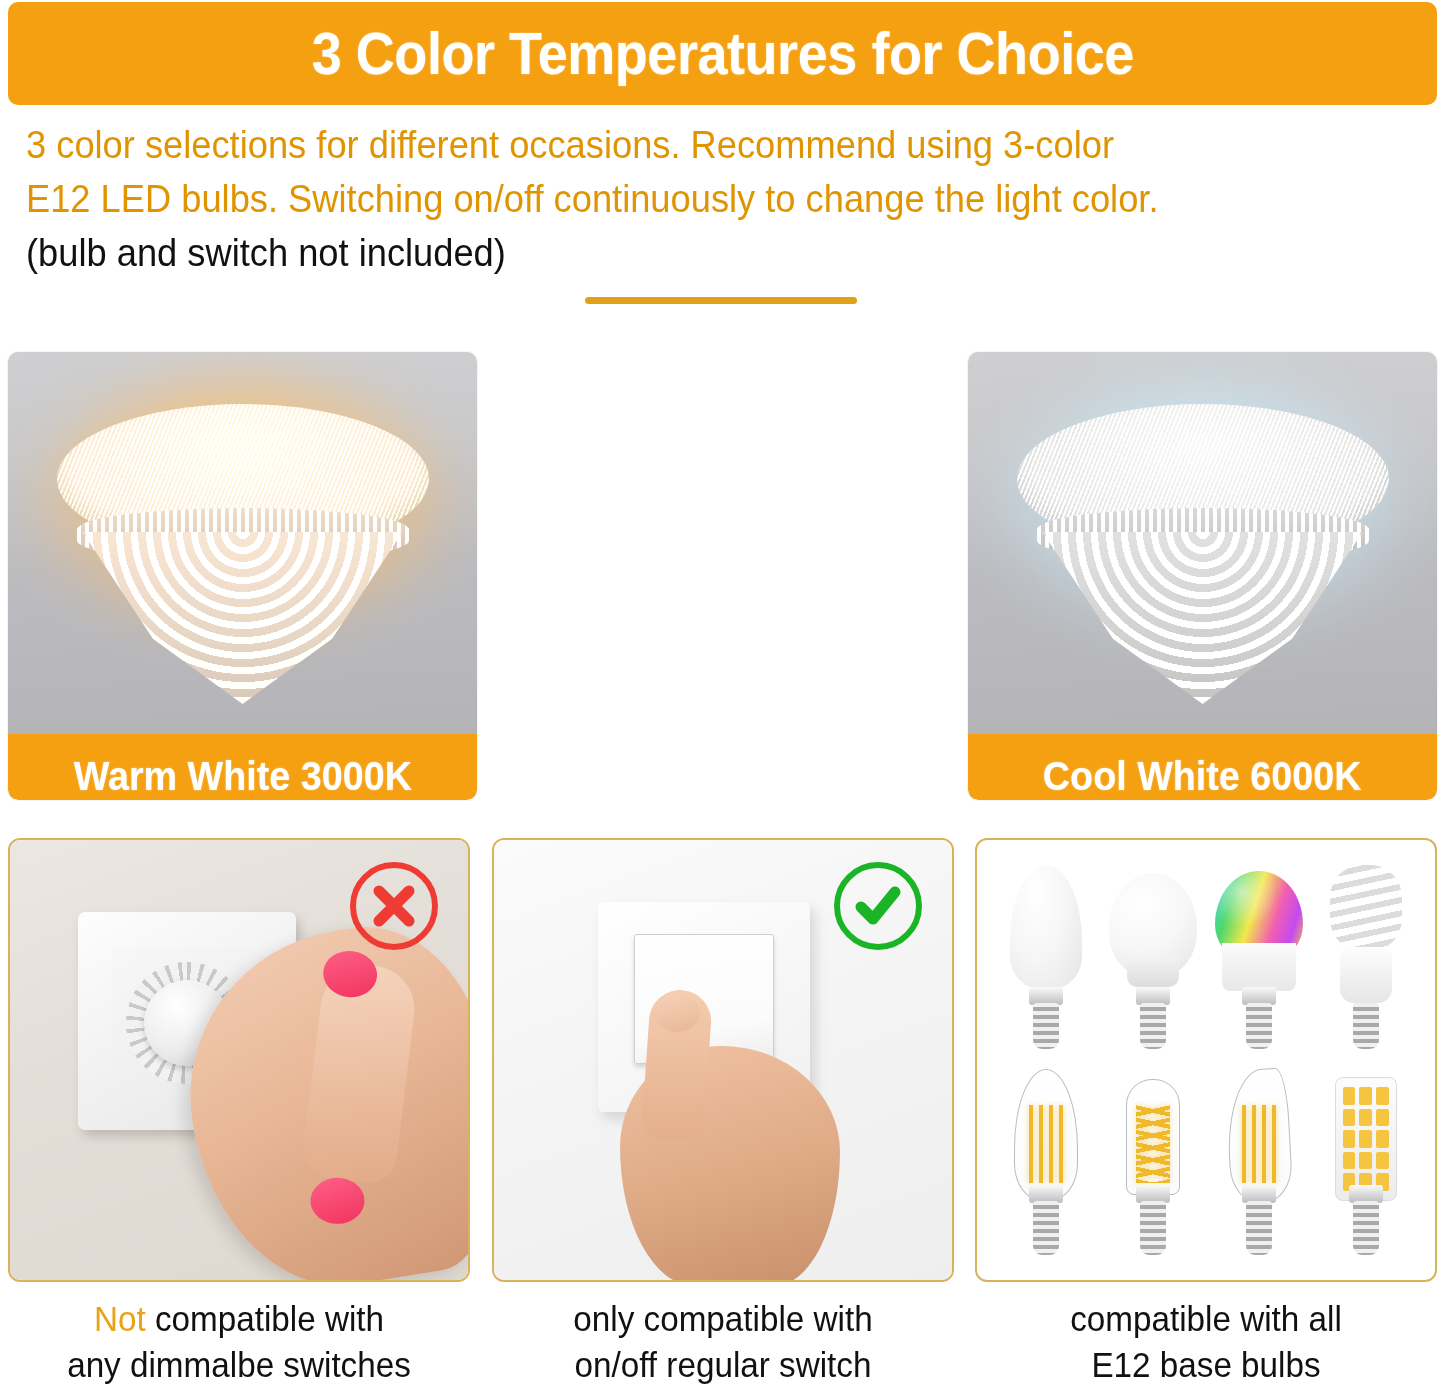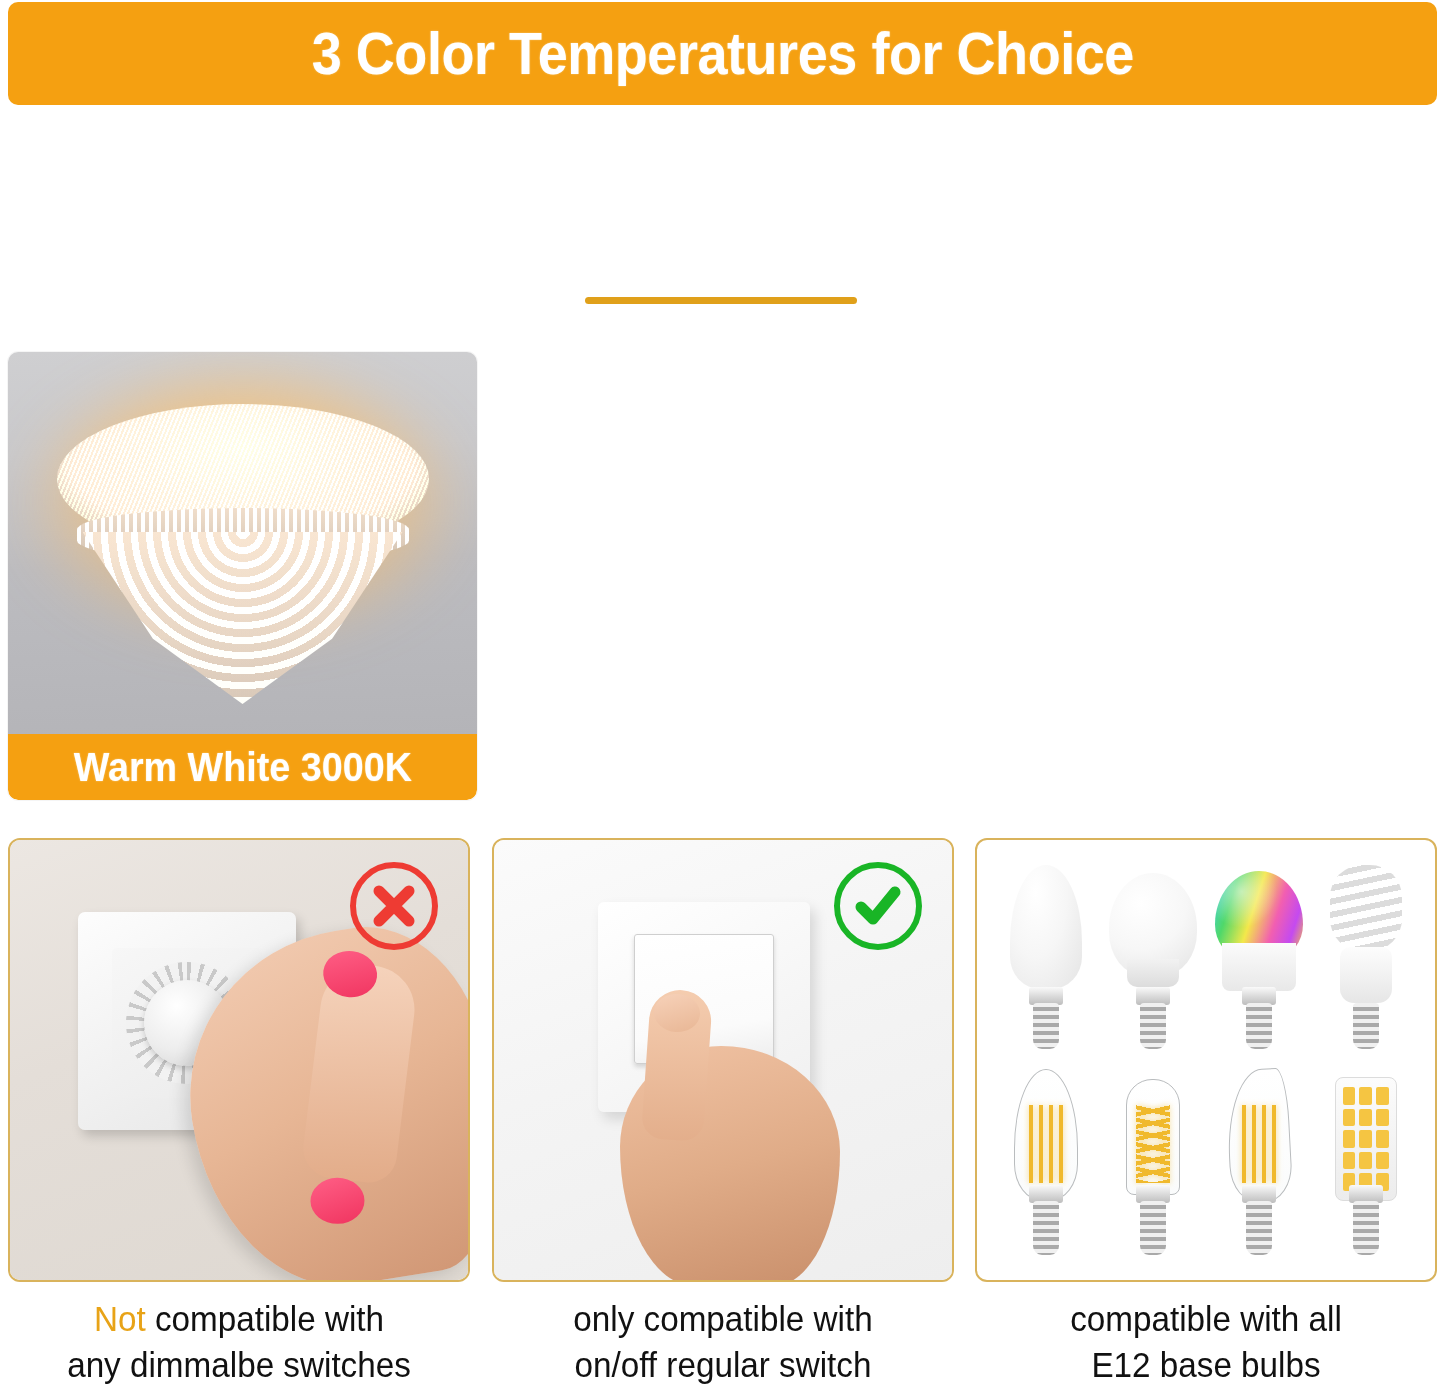--- a/index.html
+++ b/index.html
@@ -104,21 +104,21 @@
       linear-gradient(180deg,#f2f2f3 0%, #dadadc 60%, #c3c3c6 100%);
     clip-path: polygon(0% 0%, 100% 0%, 78% 62%, 50% 100%, 22% 62%);
     filter: saturate(0.9);
   }
   .warm .chand-top, .warm .chand-band, .warm .chand-bowl { filter: sepia(0.30) saturate(1.5) hue-rotate(-8deg) brightness(1.04); }
   .cool .chand-top, .cool .chand-band, .cool .chand-bowl { filter: hue-rotate(168deg) saturate(0.55) brightness(1.07); }
 
   .temp-label {
     position:absolute; left:0; bottom:0; width:100%; height: 66px;
     background:#F5A011;
-    display:flex; align-items:center; justify-content:center;
+    display:flex; align-items:flex-end; justify-content:center;
     border-bottom-left-radius:10px; border-bottom-right-radius:10px;
   }
   .temp-label-text {
     color:#FFFFFF; font-size: 41px; font-weight:bold;
     transform: scaleX(0.92); white-space:nowrap;
     text-shadow: 0 0 2px rgba(255,255,255,0.5);
   }
 
   
   .compat-row {
@@ -340,40 +340,59 @@
 </style>
 </head>
 <body>
 
 <div class="page">
 
   <div class="header-bar">
     <div class="header-title">3 Color Temperatures for Choice</div>
   </div>
 
+  <div class="intro">
+    <div class="intro-line">3 color selections for different occasions. Recommend using 3-color</div>
+    <div class="intro-line">E12 LED bulbs. Switching on/off continuously to change the light color.</div>
+    <div class="intro-line dark">(bulb and switch not included)</div>
+  </div>
   <div class="divider"></div>
 
   <div class="temp-row">
 
     <div class="temp-card warm">
       <div class="temp-photo">
         <div class="ceiling"></div>
         <div class="glow"></div>
         <div class="chand">
           <div class="chand-top"></div>
           <div class="chand-band"></div>
           <div class="chand-bowl"></div>
         </div>
       </div>
       <div class="temp-label">
         <span class="temp-label-text">Warm White 3000K</span>
       </div>
     </div>
 
 
+    <div class="temp-card cool">
+      <div class="temp-photo">
+        <div class="ceiling"></div>
+        <div class="glow"></div>
+        <div class="chand">
+          <div class="chand-top"></div>
+          <div class="chand-band"></div>
+          <div class="chand-bowl"></div>
+        </div>
+      </div>
+      <div class="temp-label">
+        <span class="temp-label-text">Cool White 6000K</span>
+      </div>
+    </div>
   </div>
 
   <div class="compat-row">
 
     <div class="compat-card">
       <div class="wall-warm"></div>
       <div class="plate-dim">
         <div class="plate-dim-inner">
           <div class="knob-ring"></div>
           <div class="knob"></div>

